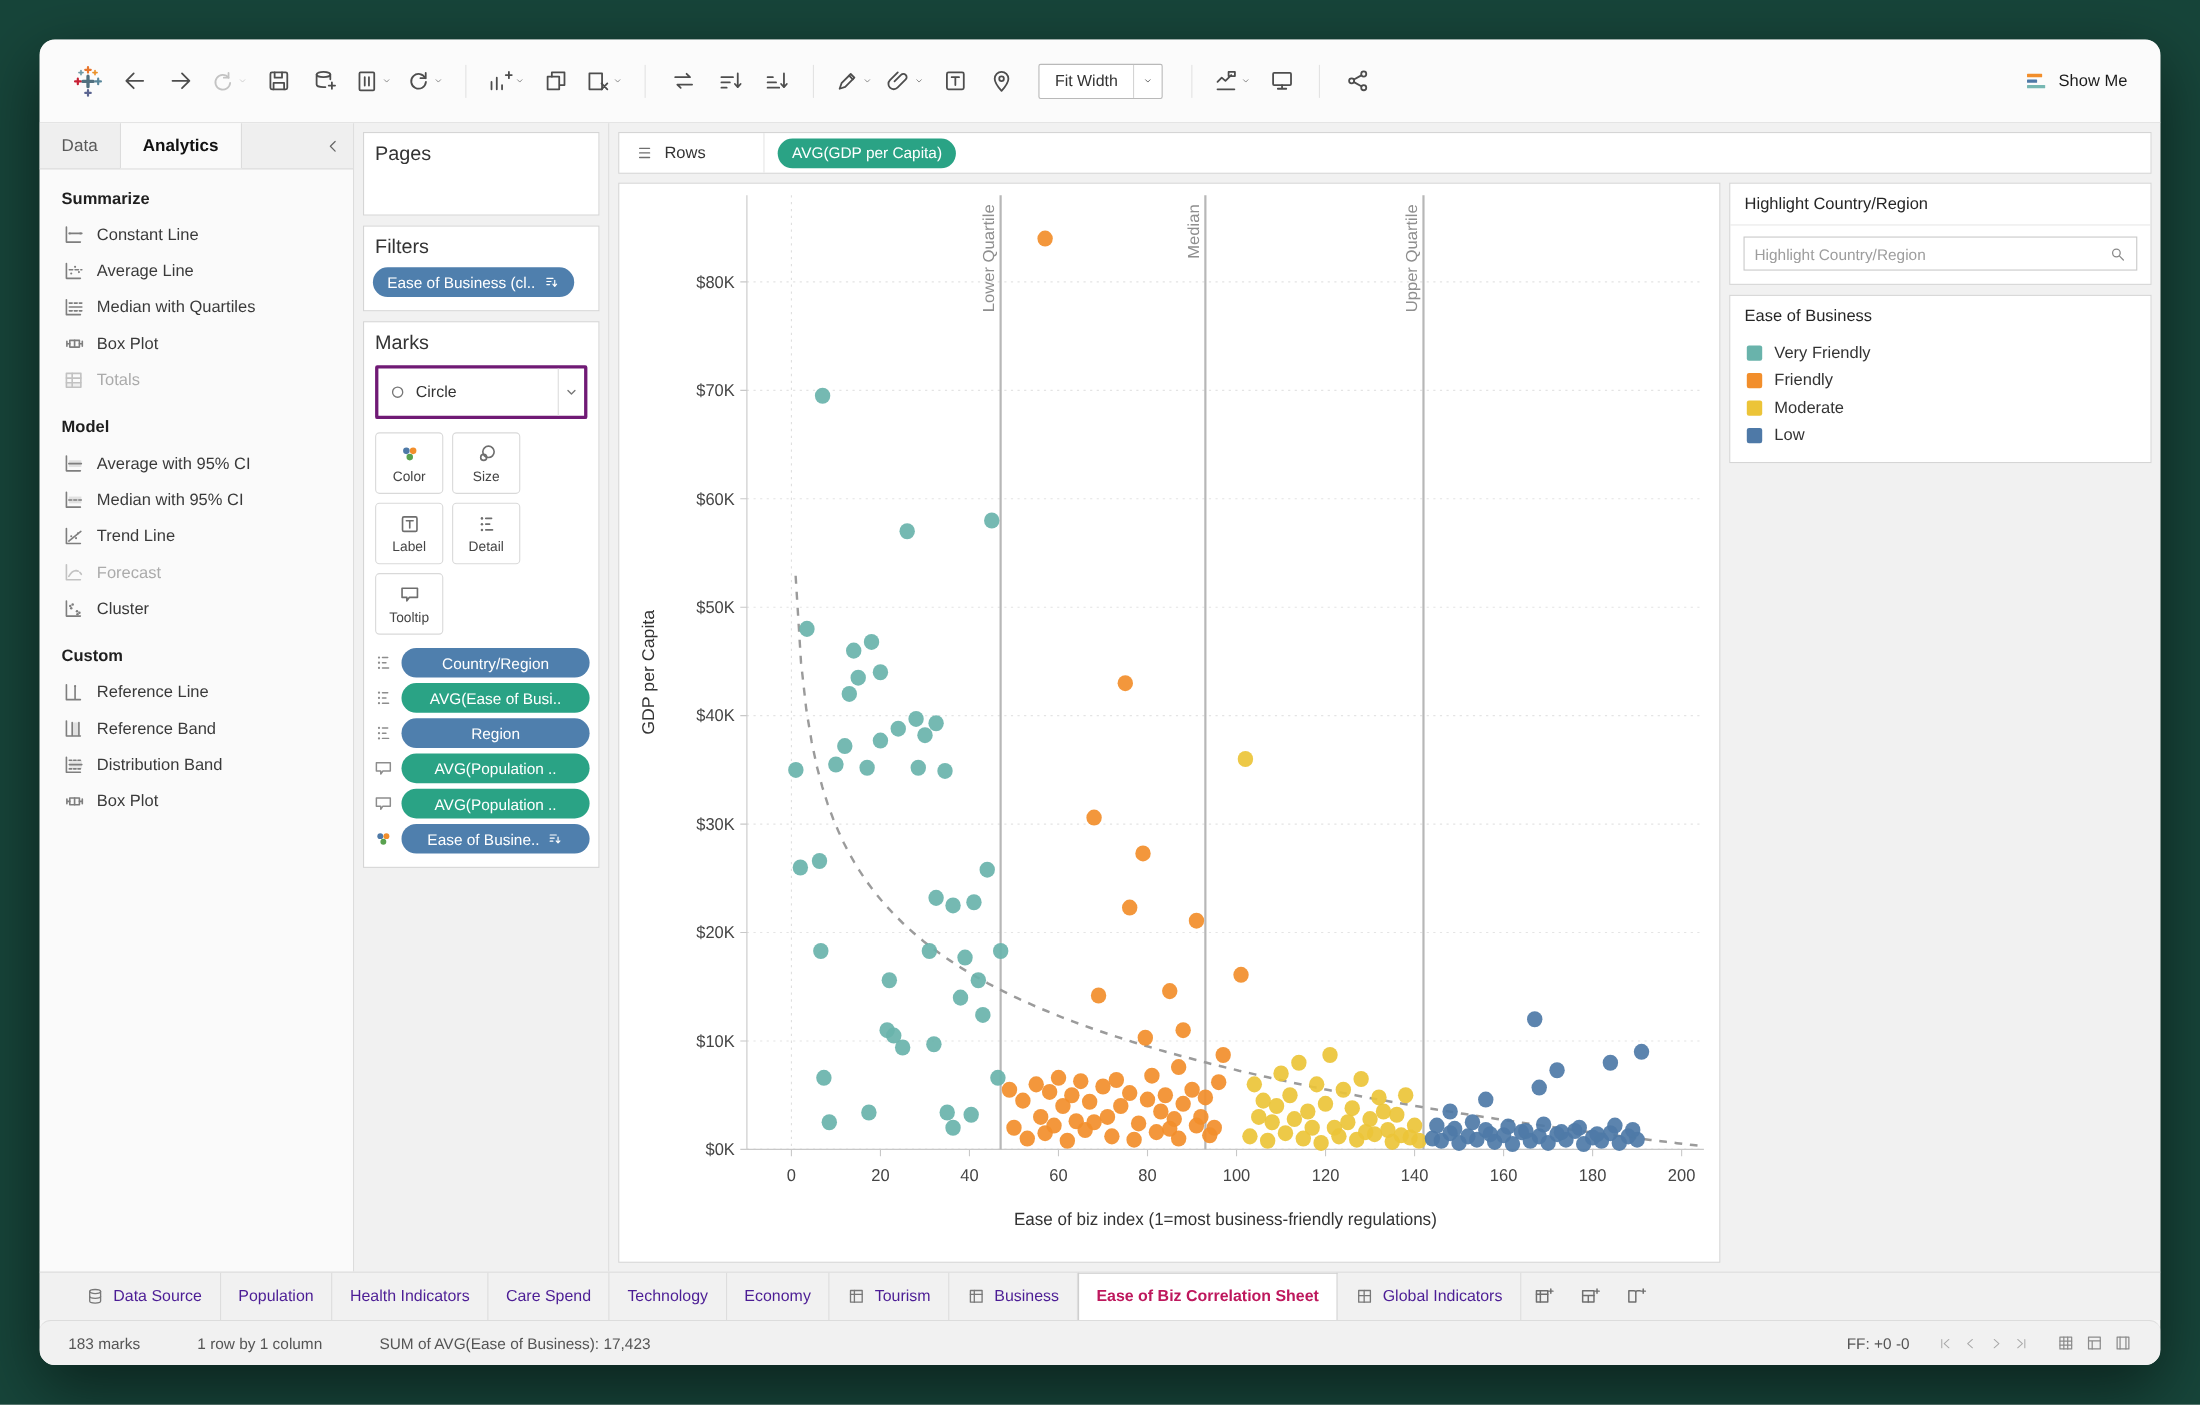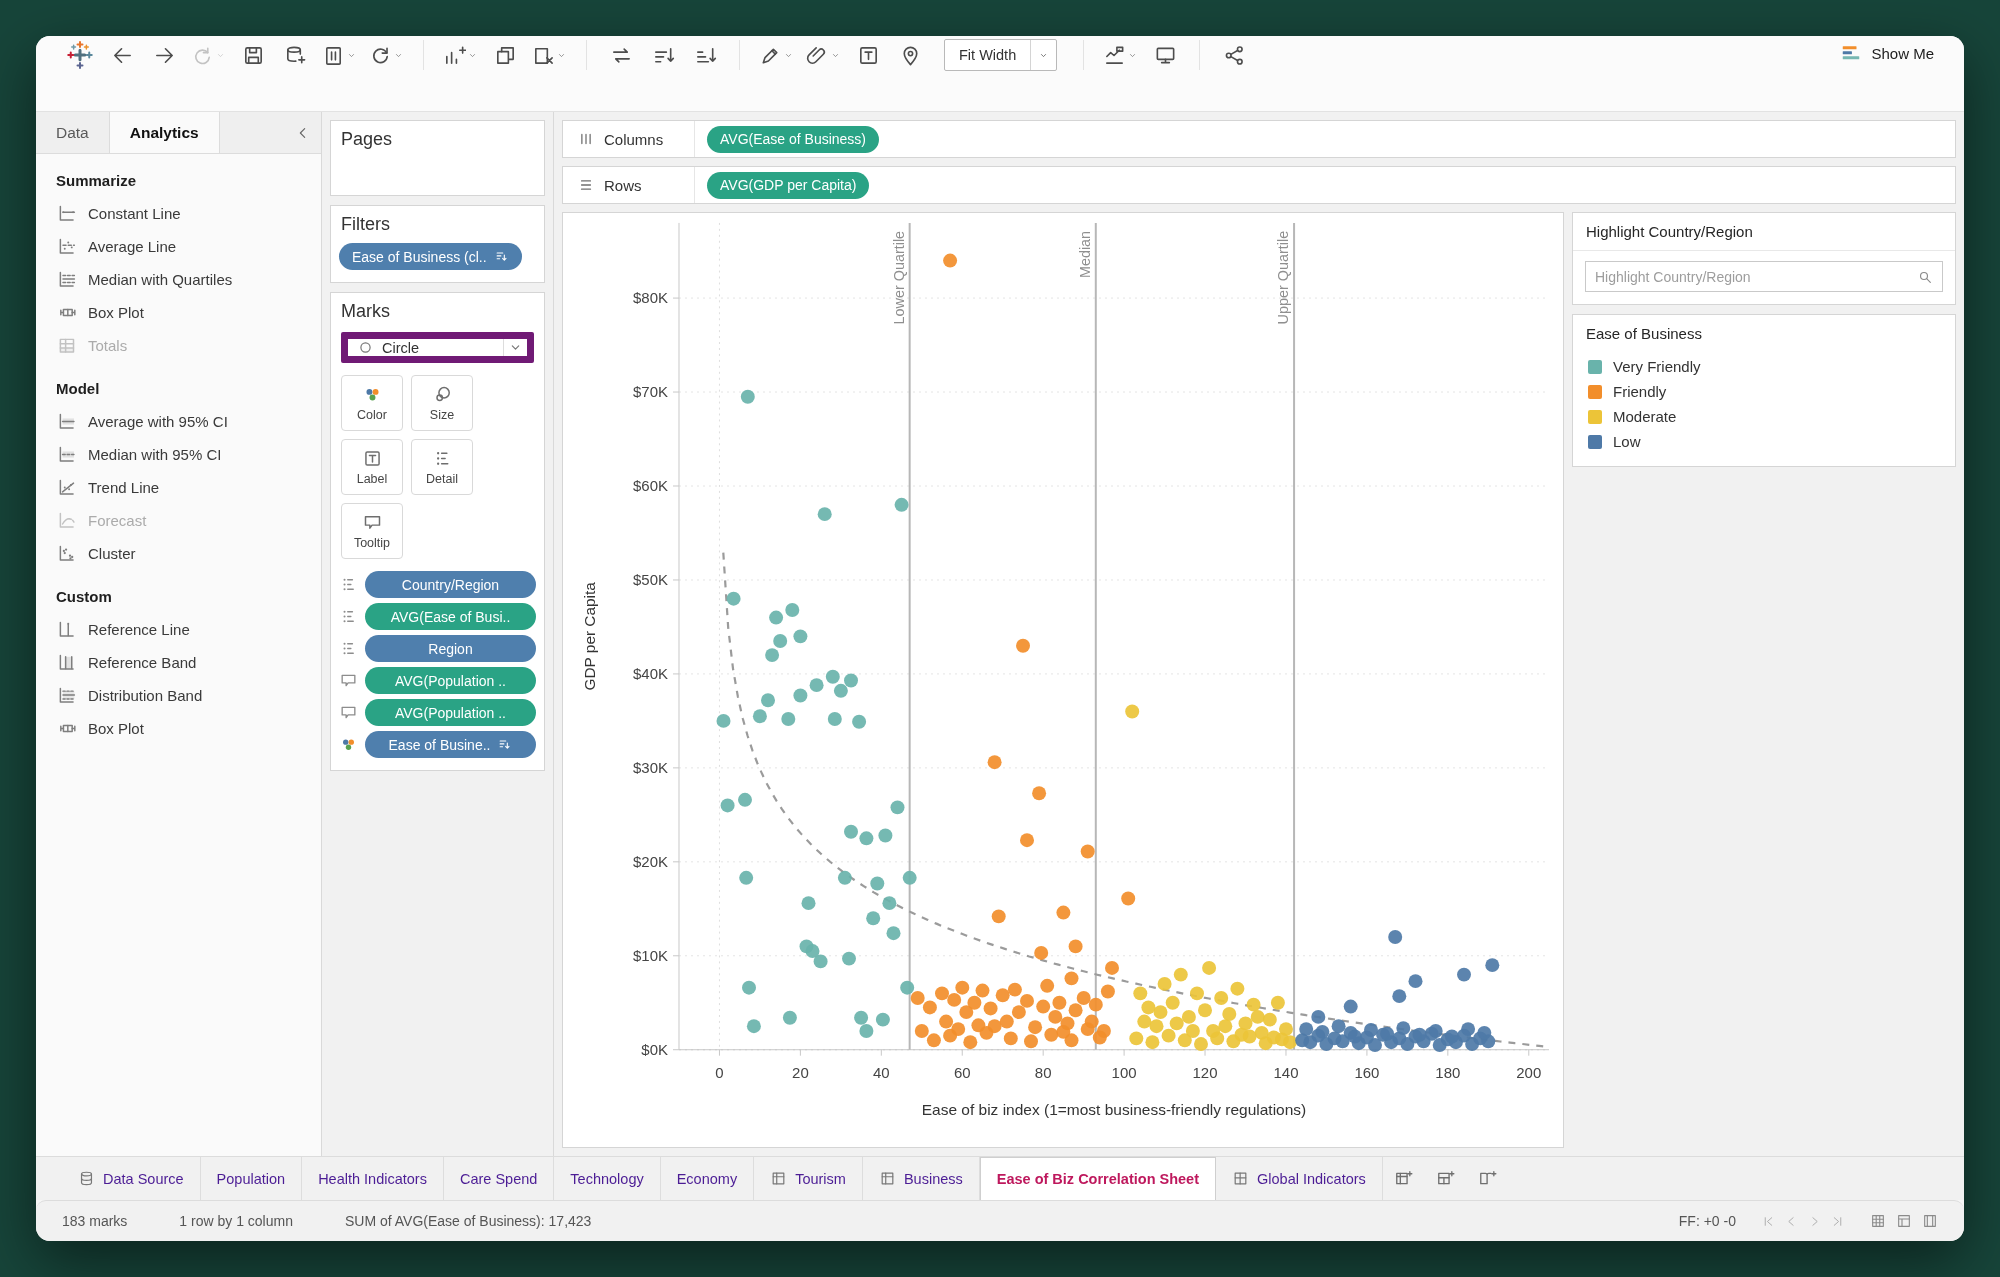--- a/index.html
+++ b/index.html
@@ -16,21 +16,21 @@
     border-radius:14px;
     overflow:hidden;
     display:flex; flex-direction:column;
     box-shadow:0 20px 60px rgba(0,0,0,.5);
   }
   
   .toolbar {
     flex:0 0 76px;
     background:#fbfbfb;
     border-bottom:1px solid #e2e2e2;
-    display:flex; align-items:flex-start;
+    display:flex; align-items:center;
     padding:0 26px;
   }
   .tb-items { display:flex; align-items:center; gap:6px; flex:1; }
   .tb-btn {
     height:38px; min-width:36px;
     display:flex; align-items:center; justify-content:center;
     color:#4d4d4d; border-radius:4px; padding:0 3px;
   }
   .tb-btn.disabled { color:#c3c3c3; }
   .tb-btn .ti { width:23px; height:23px; }
@@ -78,22 +78,22 @@
   .pill {
     height:27px; border-radius:14px;
     display:inline-flex; align-items:center; justify-content:center; gap:7px;
     color:#fff; font-size:14px; padding:0 13px; white-space:nowrap;
   }
   .pill.green { background:var(--pill-green,#2aa385); }
   .pill.blue  { background:var(--pill-blue,#4f7fad); }
   .pill .pi { width:15px; height:15px; }
 
   .mark-type {
-    margin:4px 10px 8px; height:31px;
-    border:7px solid #701a75; background:#fff; border-radius:2px;
+    margin:4px 10px 8px; height:49px;
+    border:3px solid #701a75; background:#fff; border-radius:2px;
     display:flex; align-items:center; gap:8px; padding-left:9px;
     font-size:14.5px; color:#333;
   }
   .mark-type .ti { width:17px; height:17px; color:#777; }
   .mt-caret { margin-left:auto; width:24px; align-self:stretch; display:flex; align-items:center; justify-content:center; border-left:1px solid #ddd; color:#555; }
   .mark-btns { display:flex; flex-wrap:wrap; gap:8px; padding:4px 10px 8px; }
   .mark-btn {
     width:62px; height:56px; border:1px solid #d9d9d9; border-radius:4px; background:#fff;
     display:flex; flex-direction:column; align-items:center; justify-content:center; gap:3px;
     color:#6e6e6e;
@@ -669,35 +669,20 @@
                   <path d="M5 6.5h9M5 11h6M5 15.5h4"></path>
                   <path d="M16.5 9.5v8M13.8 15l2.7 3 2.7-3"></path>
                 </svg>
               </span>
             </div>
           </div>
       </div>
     </div>
 
     <div class="worksheet">
-      <div class="shelf-row">
-        <div class="shelf-label">
-          <span style="display: flex;">
-              <svg class="ti" viewBox="0 0 24 24" fill="none" stroke="currentColor" stroke-width="1.7" stroke-linecap="round" stroke-linejoin="round">
-                <path d="M6.5 6v12M12 6v12M17.5 6v12"></path>
-              </svg>
-            </span>
-          <span>Columns</span>
-        </div>
-        <div class="shelf-pills" id="columns-pills">
-            <span class="pill green">
-              <span class="pill-label">AVG(Ease of Business)</span>
-            </span>
-          </div>
-      </div>
       <div class="shelf-row">
         <div class="shelf-label">
           <span style="display: flex;">
               <svg class="ti" viewBox="0 0 24 24" fill="none" stroke="currentColor" stroke-width="1.7" stroke-linecap="round" stroke-linejoin="round">
                 <path d="M6 6.5h12M6 12h12M6 17.5h12"></path>
               </svg>
             </span>
           <span>Rows</span>
         </div>
         <div class="shelf-pills" id="rows-pills">

